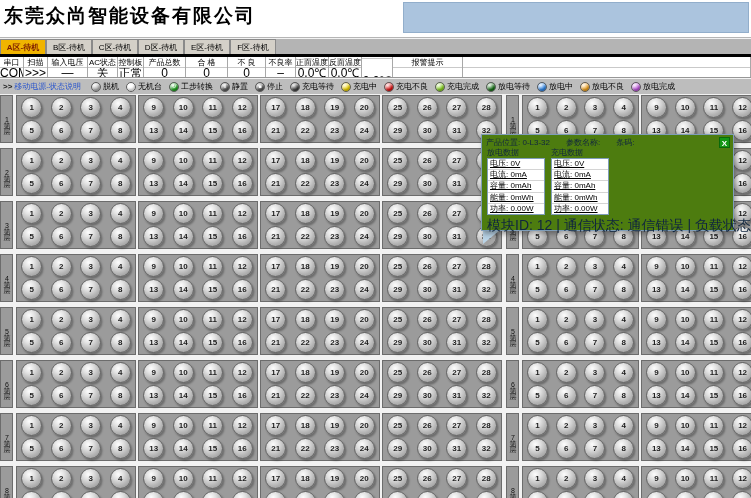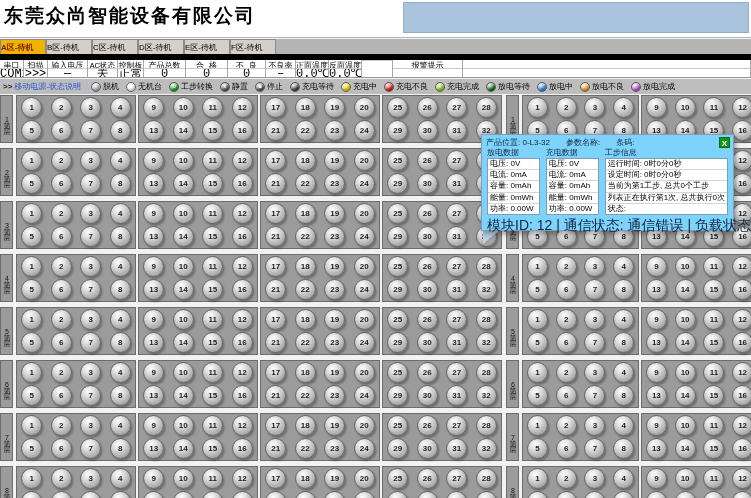--- a/index.html
+++ b/index.html
@@ -7,25 +7,25 @@
   body { position:relative; background:#f2f2f2; font-family:"Liberation Sans", sans-serif; color:#000; }
 
   
   .titlebar { position:absolute; top:0; left:0; width:751px; height:38px; background:#ffffff; border-bottom:1px solid #b5b5b5; }
   .title-main { position:absolute; top:3px; left:4px; font-family:"Liberation Serif", serif; font-weight:bold; font-size:19px; letter-spacing:2px; color:#000; white-space:nowrap; }
   .title-sub  { position:absolute; top:26px; left:6px; font-family:"Liberation Serif", serif; font-weight:bold; font-size:7.5px; color:#111; white-space:nowrap; }
   .title-right { position:absolute; top:2px; left:403px; width:346px; height:31px; background:#abc4de; border:1px solid #92aecb; }
 
   
   .tab-band { position:absolute; top:39px; left:0; width:751px; height:15px; background:#b4b4b4; }
-  .tab { position:relative; display:inline-block; width:46px; height:15px; line-height:15px; text-align:left; font-size:8px; background:#d4d0c8; border:1px solid #8a8a8a; border-bottom:none; color:#000; cursor:default; vertical-align:top; }
+  .tab { position:relative; display:inline-block; width:46px; height:15px; line-height:15px; text-align:center; font-size:8px; background:#d4d0c8; border:1px solid #8a8a8a; border-bottom:none; color:#000; cursor:default; vertical-align:top; }
   .tab.active { background:#f0b400; color:#7d1c00; font-weight:bold; }
 
   
-  .info-table { position:absolute; top:54px; left:0; width:751px; height:24px; display:flex; background:#ffffff; border-top:6px solid #000000; border-bottom:1px solid #979797;font-family:Liberation Mono, monospace; }
+  .info-table { position:absolute; top:54px; left:0; width:751px; height:24px; display:flex; background:#ffffff; border-top:3px solid #000000; border-bottom:1px solid #979797; }
   .info-col { border-right:1px solid #a8a8a8; display:flex; flex-direction:column; }
   .info-col .hd { height:12px; line-height:12px; font-size:8px; text-align:center; border-bottom:1px solid #c9c9c9; white-space:nowrap; overflow:hidden; }
   .info-col .vl { height:11px; line-height:11px; font-size:12px; text-align:center; white-space:nowrap; overflow:hidden; }
 
   
   .legend { position:absolute; top:79px; left:0; width:751px; height:15px; background:#bdbdbd; display:flex; align-items:center; font-size:8px; padding-left:3px; white-space:nowrap; }
   .legend-prefix { color:#222; font-weight:bold; margin-right:2px; }
   .legend-title { color:#2a55cc; margin-right:10px; }
   .legend-item { display:flex; align-items:center; margin-right:7px; }
   .legend-dot { width:10px; height:10px; border-radius:50%; border:1px solid #5c5c5c; margin-right:2px; display:flex; align-items:center; justify-content:center; color:#fff; font-size:5px; line-height:1; box-shadow:inset 1px 2px 2px rgba(255,255,255,.55), inset -1px -2px 2px rgba(0,0,0,.25); }
@@ -36,28 +36,28 @@
   .layer-label { width:13px; height:48px; margin-right:3px; background:#9b9b9b; border:1px solid #6c6c6c; writing-mode:vertical-rl; text-orientation:upright; font-size:7px; color:#111; display:flex; align-items:center; justify-content:center; }
   .layer-label.right { margin-left:2px; }
   .panel { width:120px; height:48px; margin-right:2px; background:#9b9b9b; border:1px solid #6c6c6c; display:grid; grid-template-columns:repeat(4,1fr); align-content:space-evenly; justify-items:center; }
   .panel.right { width:117px; }
   .slot { width:21px; height:21px; border-radius:50%; border:1px solid #636363;
           background:radial-gradient(circle at 38% 28%, #fdfdfd 0%, #e2e2e2 28%, #b6b6b6 62%, #8d8d8d 100%);
           box-shadow:1.5px 2px 2px rgba(0,0,0,.3);
           display:flex; align-items:center; justify-content:center; font-size:8px; font-weight:600; color:#1c1c1c; }
 
   
-  .popup { position:absolute; left:481px; top:134px; width:253px; height:97px; background:#7dd3fc; border:1px solid #7f9db9; box-shadow:2px 3px 5px rgba(0,0,0,.35); font-size:8px; z-index:10; }
+  .popup { position:absolute; left:481px; top:134px; width:253px; height:97px; background:#4d7c0f; border:1px solid #7f9db9; box-shadow:2px 3px 5px rgba(0,0,0,.35); font-size:8px; z-index:10; }
   .popup-title { position:relative; display:flex; padding:2px 4px 1px 4px; height:13px; color:#10253f; }
   .popup-field { margin-right:16px; white-space:nowrap; }
   .popup-close { position:absolute; right:3px; top:2px; width:11px; height:11px; background:#149614; color:#fff; font-size:8px; font-weight:bold; line-height:11px; text-align:center; border:1px solid #0a6a0a; cursor:default; }
   .popup-groups { display:flex; padding:0 5px; gap:6px; }
   .pgroup { display:flex; flex-direction:column; }
   .pgroup .gt { font-size:8px; color:#10253f; height:10px; line-height:10px; white-space:nowrap; }
-  .pgroup .gbox { background:#fff; border:1px solid #7f9db9; height:57px; display:flex; flex-direction:column; }
+  .pgroup .gbox { background:#fff; border:1px solid #7f9db9; height:57px; display:flex; flex-direction:column;text-decoration:underline; }
   .pgroup .grow { flex:1; line-height:10px; padding:0 2px; border-bottom:1px solid #d4d4d4; white-space:nowrap; overflow:hidden; font-size:8px; }
   .pgroup .grow:last-child { border-bottom:none; }
   .g-dis, .g-chg { width:58px; }
   .g-step { flex:1; }
   .popup-status { padding:2px 5px 0 5px; font-size:14px; color:#10253f; white-space:nowrap; }
   .popup-tail { position:absolute; left:483px; top:230px; width:0; height:0; border-top:14px solid #b9d3e6; border-right:17px solid transparent; filter:drop-shadow(1px 2px 2px rgba(0,0,0,.25)); z-index:9; }
 </style>
 </head>
 <body>
 
@@ -722,26 +722,16 @@
       <div class="pgroup g-chg">
         <div class="gt">充电数据</div>
         <div class="gbox">
           <div class="grow">电压: 0V</div>
           <div class="grow">电流: 0mA</div>
           <div class="grow">容量: 0mAh</div>
           <div class="grow">能量: 0mWh</div>
           <div class="grow">功率: 0.00W</div>
         </div>
       </div>
-      <div class="pgroup g-step">
-        <div class="gt">工步信息</div>
-        <div class="gbox">
-          <div class="grow">运行时间: 0时0分0秒</div>
-          <div class="grow">设定时间: 0时0分0秒</div>
-          <div class="grow">当前为第1工步, 总共0个工步</div>
-          <div class="grow">列表正在执行第1次, 总共执行0次</div>
-          <div class="grow">状态:</div>
-        </div>
-      </div>
     </div>
   <div class="popup-status">模块ID: 12  |  通信状态: 通信错误  |  负载状态: 正常</div>
 </div>
 <div class="popup-tail"></div>
 
 </body></html>

